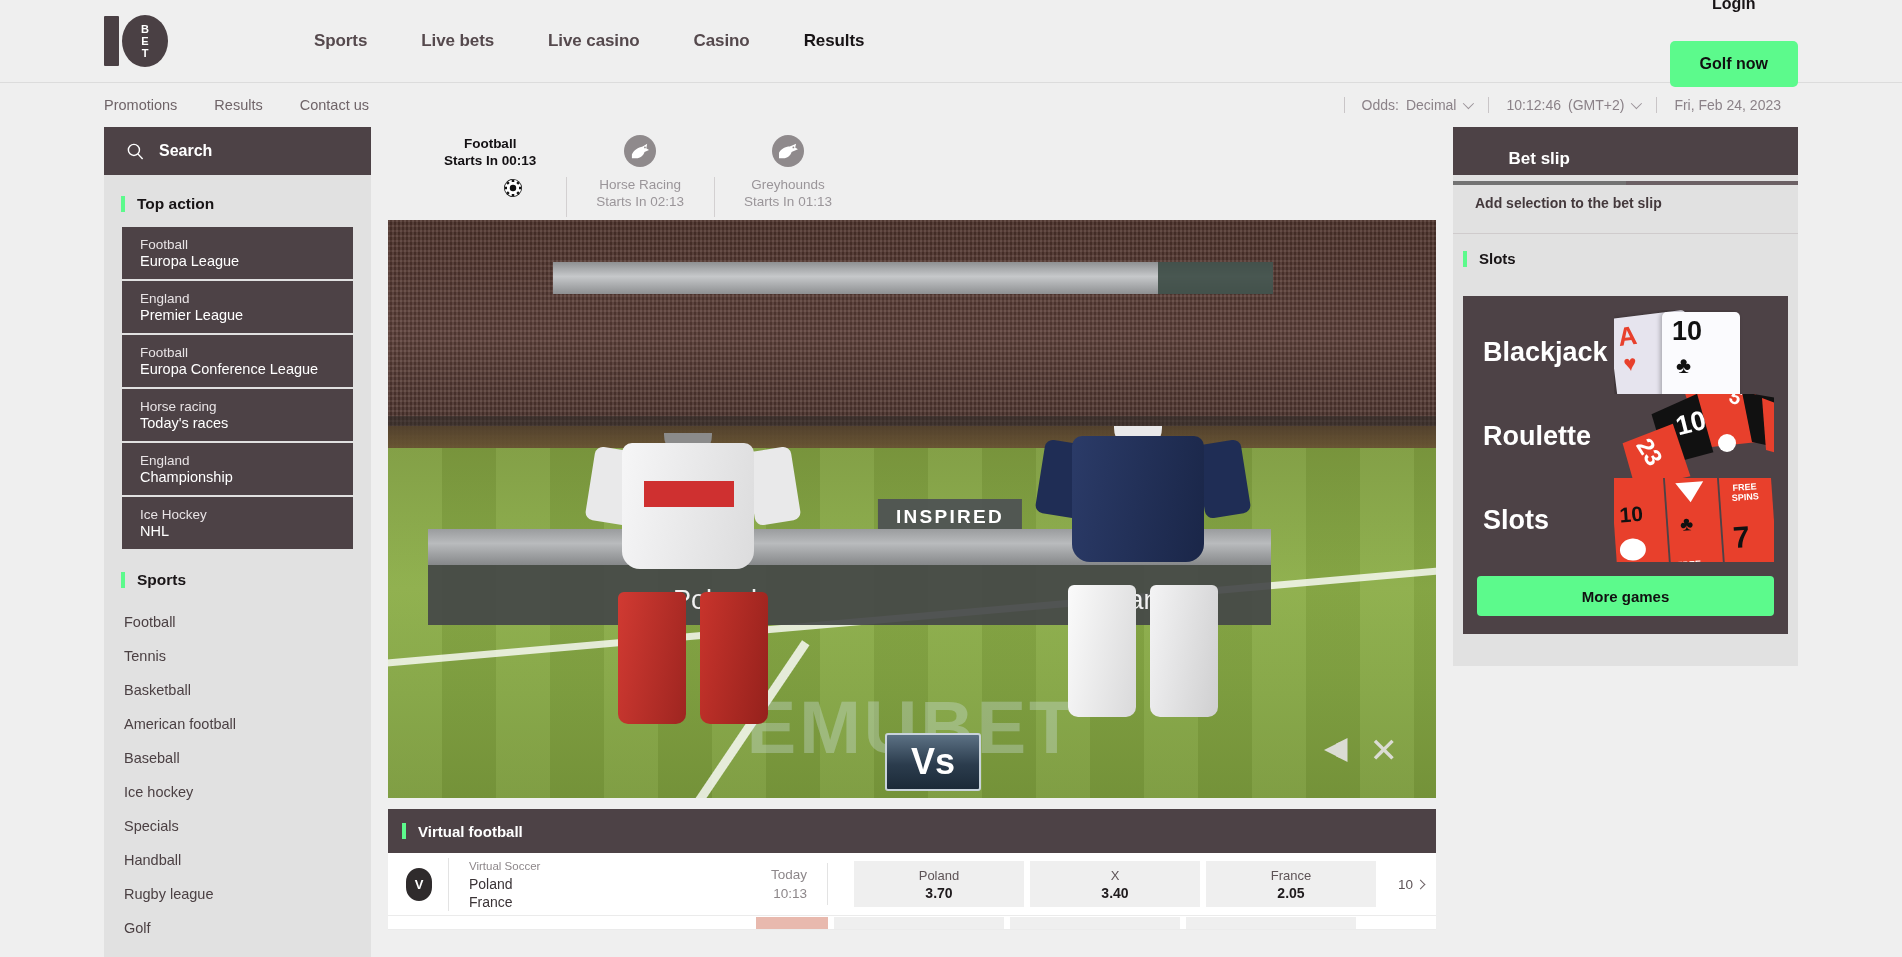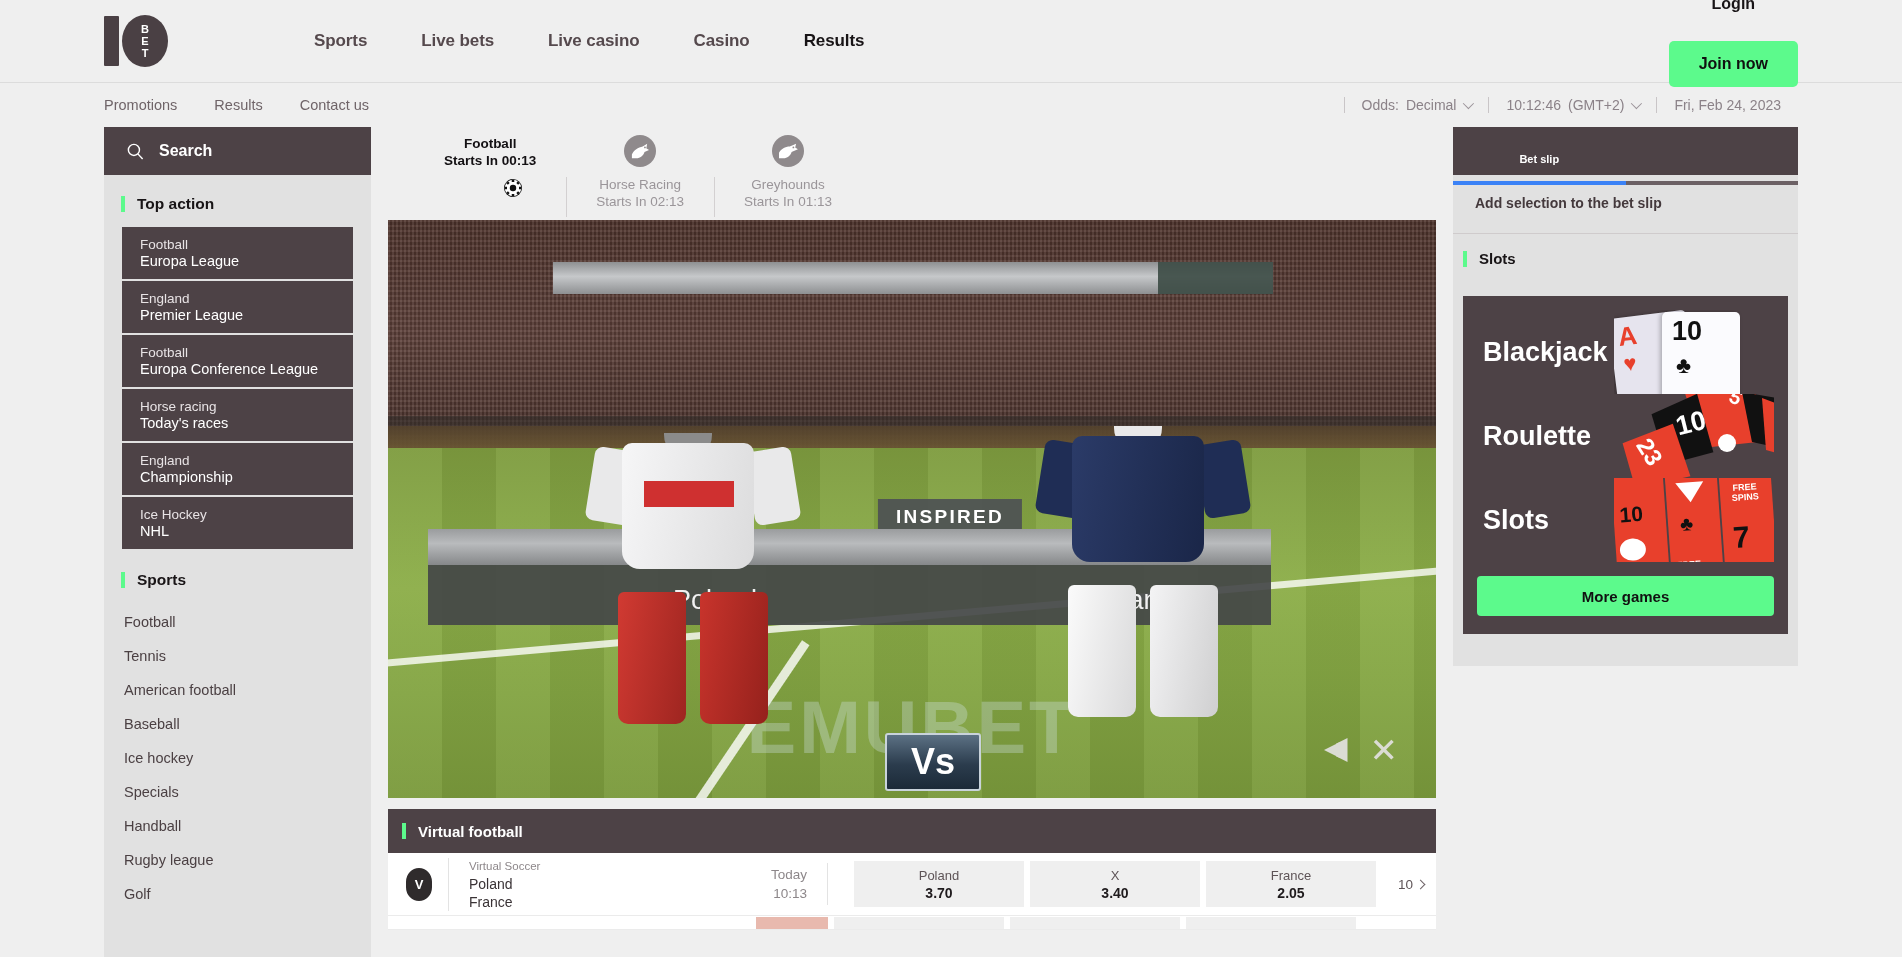--- a/index.html
+++ b/index.html
@@ -433,23 +433,23 @@
     width: 345px; flex: 0 0 345px;
   }
   .betslip-tabs {
     height: 48px; background:#4d4246;
     display:flex; align-items:center;
   }
   .betslip-tab {
     flex:1 1 50%;
     height:100%;
     display:flex; align-items:center; justify-content:center;
-    color:#fff; font-size:11px; font-weight:700;
+    color:#fff; font-size:17px; font-weight:700;
     cursor:pointer;
-    border-bottom: 4px solid #3b82f6;
+    border-bottom: 4px solid #737373;
     margin-top: 20px;
   }
   .betslip-tab.muted { border-bottom-color:#6c6165; }
   .betslip-body {
     background:#e1e1e1; padding: 20px 22px 22px 22px;
     color:#44393c; font-size: 14px;
     border-bottom: 1px solid #cfcbcc;
     font-weight: bold;
   }
   .gaming-wrap { background:#e1e1e1; padding: 0 0 16px 0; }
@@ -519,21 +519,21 @@
   <nav class="main-nav">
     <a href="#">Sports</a>
     <a href="#">Live bets</a>
     <a href="#">Live casino</a>
     <a href="#">Casino</a>
     <a href="#" class="active">Results</a>
   </nav>
 
   <div class="header-right">
     <a href="#" class="login-link">Login</a>
-    <button class="join-btn">Join now</button>
+    <button class="join-btn">Golf now</button>
   </div>
 </div>
 
 <div class="sub-bar">
   <nav class="sub-nav">
     <a href="#">Promotions</a>
     <a href="#">Results</a>
     <a href="#">Contact us</a>
   </nav>
 
@@ -602,20 +602,21 @@
     </div>
 
     <div class="section-head">
       <span class="accent-bar"></span>
       <span class="t">Sports</span>
     </div>
 
     <div class="sports-list">
       <div class="sport-item">Football</div>
       <div class="sport-item">Tennis</div>
+      <div class="sport-item">Basketball</div>
       <div class="sport-item">American football</div>
       <div class="sport-item">Baseball</div>
       <div class="sport-item">Ice hockey</div>
       <div class="sport-item">Specials</div>
       <div class="sport-item">Handball</div>
       <div class="sport-item">Rugby league</div>
       <div class="sport-item">Golf</div>
     </div>
   </aside>
 

